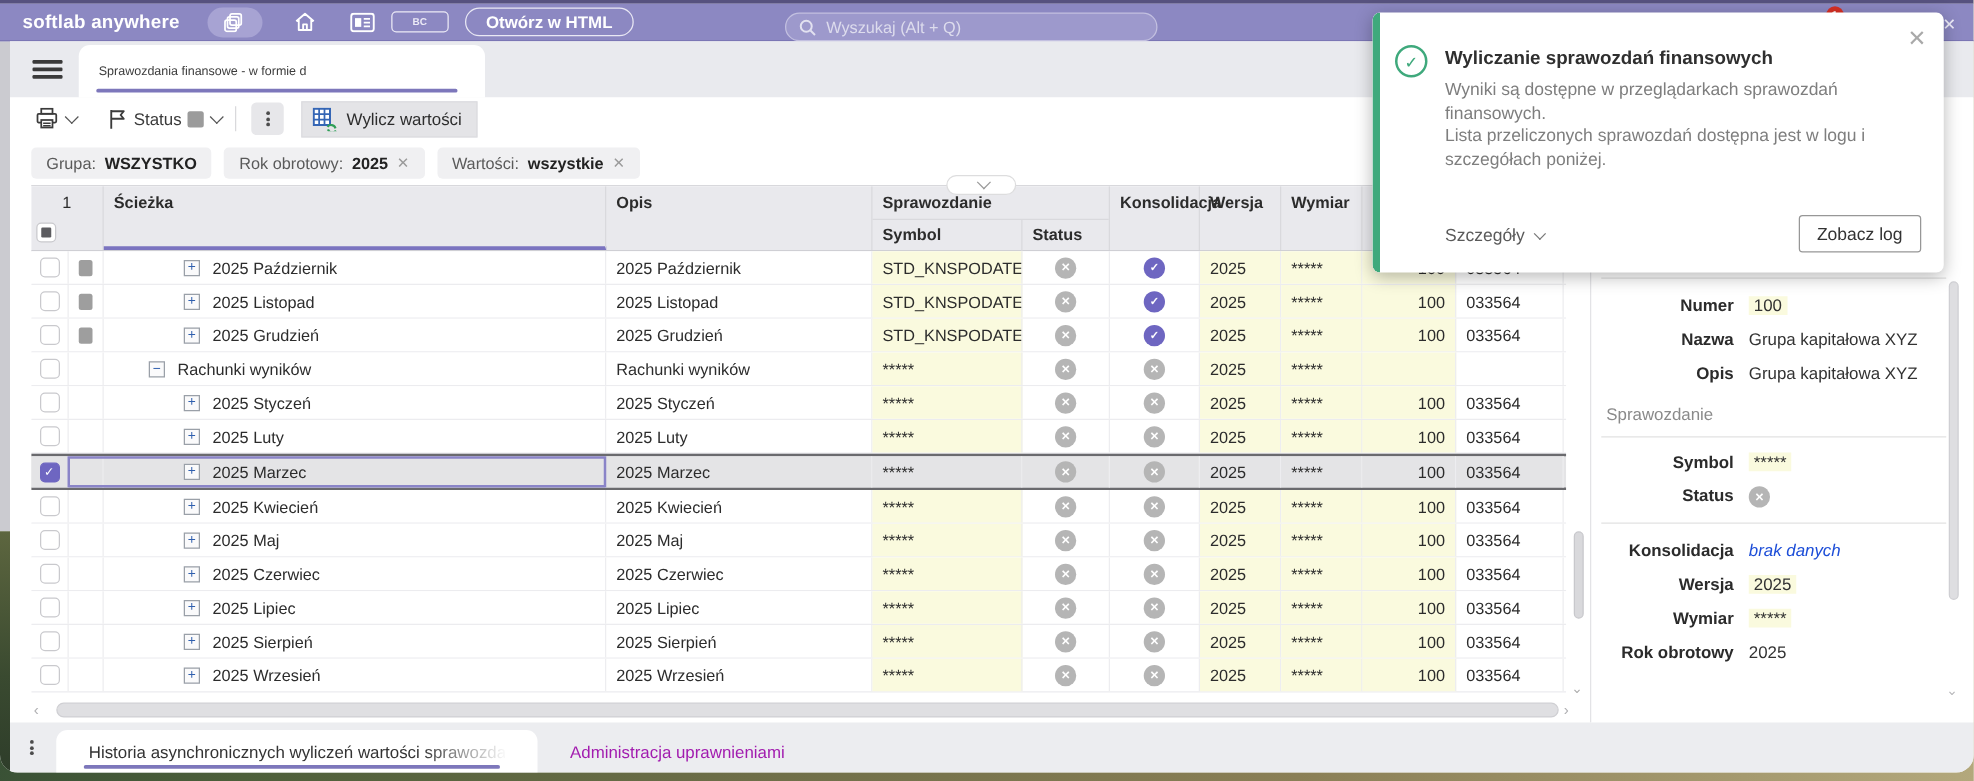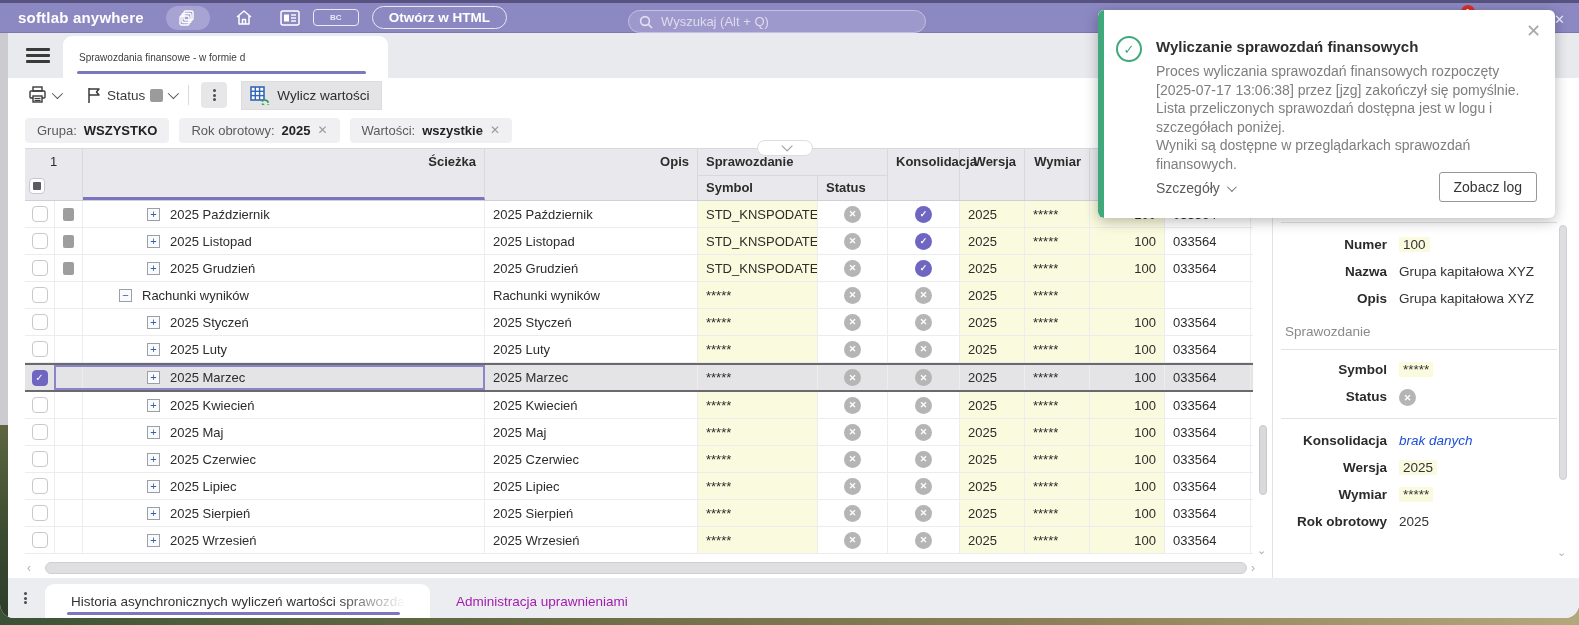--- a/index.html
+++ b/index.html
@@ -53,21 +53,21 @@
   .chip b { color:#222; }
   .chip .x { color:#9a9a9a; font-size:12px; cursor:pointer; }
 
   
   .collapse-pill { position:absolute; top:140px; left:757px; width:56px; height:16px; background:#fff; border:1px solid #ddddde; border-radius:9px; display:flex; align-items:center; justify-content:center; cursor:pointer; z-index:5; }
   .collapse-pill .chev { transform:rotate(45deg) translateY(-3px); border-color:#9a9a9a; }
 
   
   .grid { position:absolute; top:148px; left:25px; width:1228px; height:409px; overflow:hidden; font-size:13px; color:#2c2c2c; border-top:1px solid #d8d8dc; }
   .thead { display:flex; height:52px; background:#e9e9ed; border-bottom:1px solid #cfcfd4; font-weight:bold; }
-  .th { border-right:1px solid #d9d9dd; position:relative; padding:5px 8px;text-align:right; }
+  .th { border-right:1px solid #d9d9dd; position:relative; padding:5px 8px; }
   .c-sel{width:30px;flex:none}.c-flag{width:28px;flex:none}.c-path{width:402px;flex:none}
   .c-opis{width:213px;flex:none}.c-sym{width:120px;flex:none}.c-status{width:70px;flex:none}
   .c-kons{width:72px;flex:none}.c-wer{width:65px;flex:none}.c-wym{width:65px;flex:none}
   .c-fa{width:75px;flex:none}.c-fb{width:86px;flex:none}
   .th-selwrap { width:58px; flex:none; border-right:1px solid #d9d9dd; position:relative; text-align:center; }
   .th-selwrap .num { font-weight:normal; font-size:13px; margin-top:5px; }
   .th-path { border-bottom:3px solid #7b74c0; }
   .th-spr { width:190px; flex:none; border-right:1px solid #d9d9dd; padding:0; }
   .th-spr .top { height:26px; padding:5px 8px; }
   .th-spr .sub { height:26px; display:flex; border-top:1px solid #d9d9dd; }
@@ -668,23 +668,22 @@
 
     <div class="edge-wall"></div>
   </div>
 
   <div class="toast">
     <div class="bar"></div>
     <span class="close">✕</span>
     <div class="icon">✓</div>
     <div class="title">Wyliczanie sprawozdań finansowych</div>
     <div class="body" id="toast-body">
-        <div>Proces wyliczania sprawozdań finansowych rozpoczęty [2025-07-17 13:06:38] przez [jzg] zakończył się pomyślnie.</div>
+        <div>Wyniki są dostępne w przeglądarkach sprawozdań finansowych.</div>
         <div>Lista przeliczonych sprawozdań dostępna jest w logu i szczegółach poniżej.</div>
-        <div>Wyniki są dostępne w przeglądarkach sprawozdań finansowych.</div>
       </div>
     <div class="details">
       <span>Szczegóły</span>
       <span class="chev"></span>
     </div>
     <button class="logbtn">Zobacz log</button>
   </div>
 </div>
 
 </body></html>

